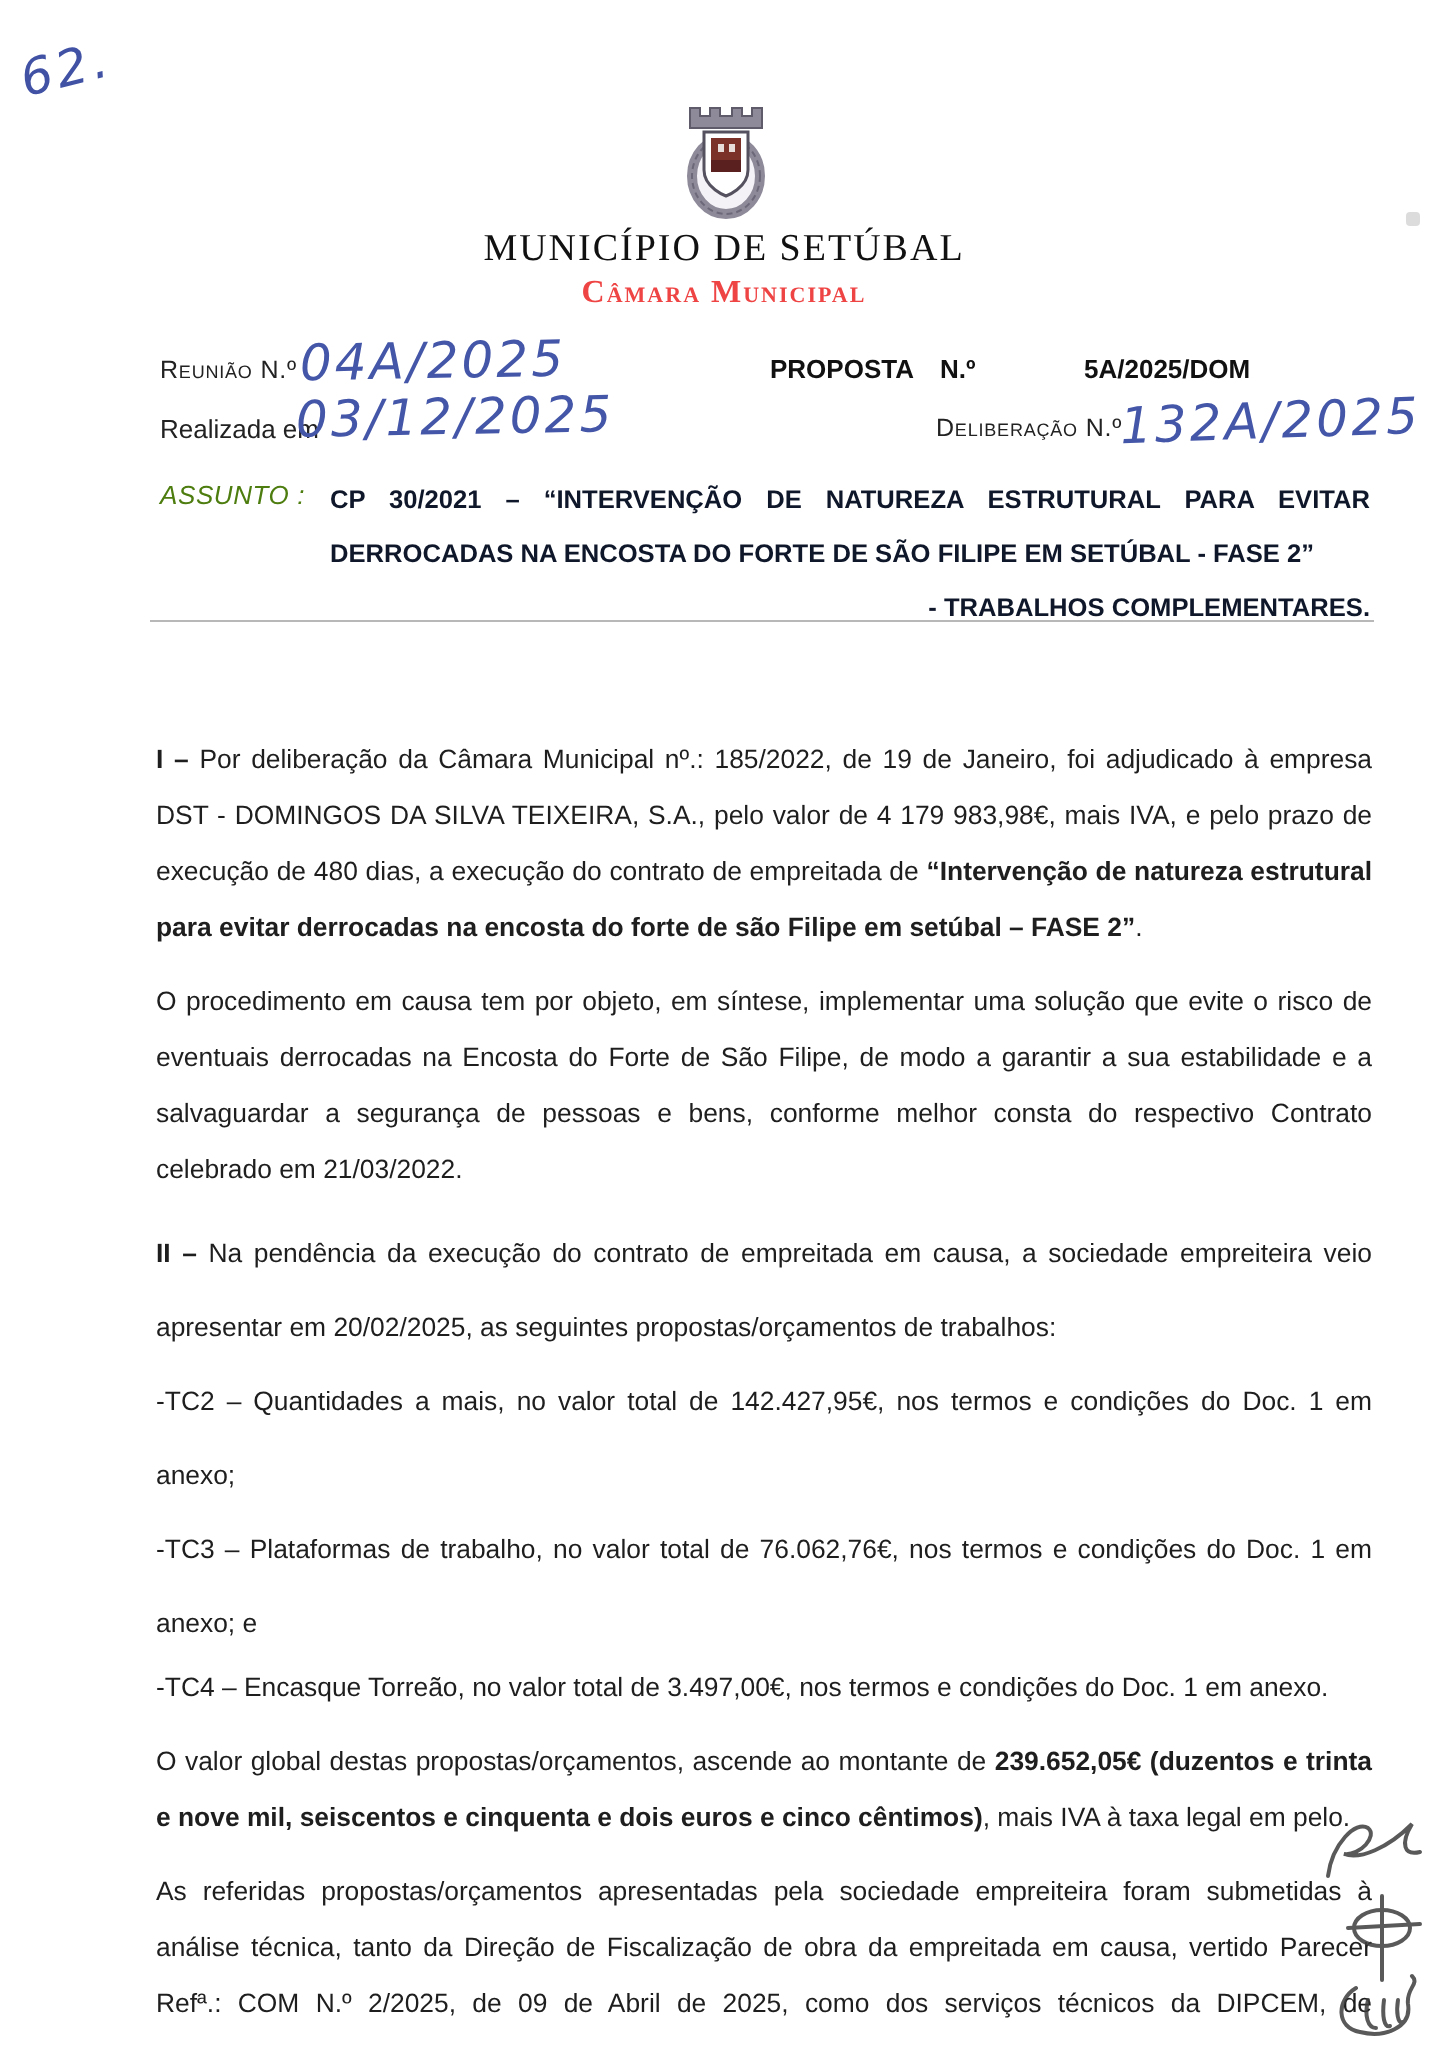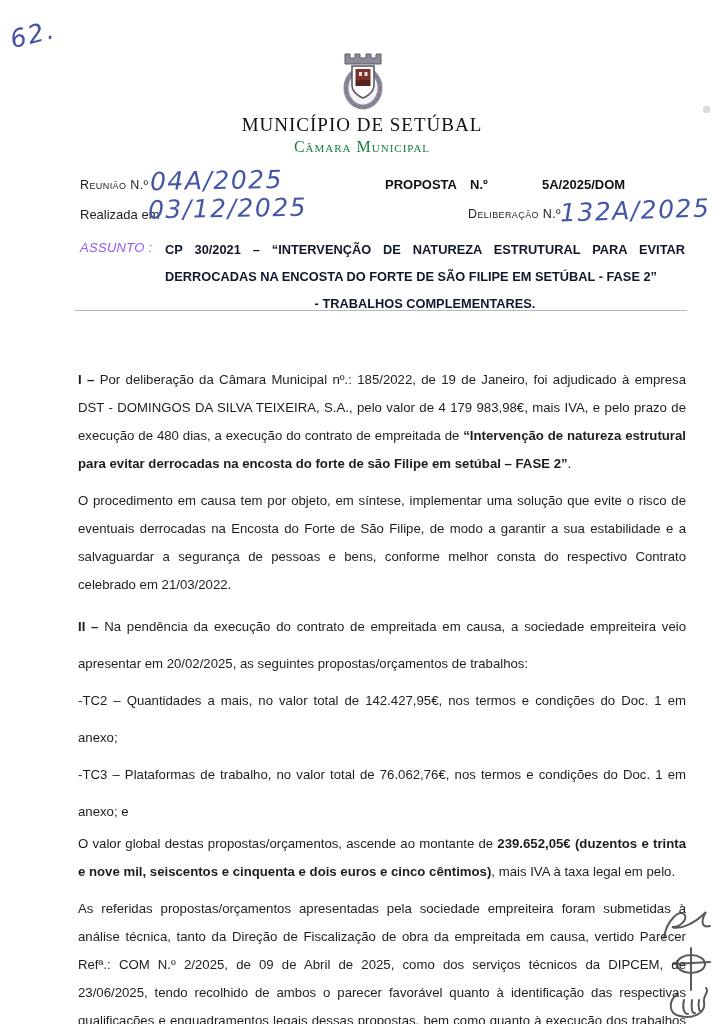--- a/index.html
+++ b/index.html
@@ -13,45 +13,45 @@
     font-style:italic;transform:rotate(-14deg);font-family:"DejaVu Sans",sans-serif;letter-spacing:2px;
   }
   .crest{position:absolute;left:331px;top:50px;}
   .edge-mark{position:absolute;left:703px;top:106px;width:7px;height:7px;background:#dcdcdc;border-radius:2px;}
   .title{
     position:absolute;left:0;top:114px;width:724px;text-align:center;
     font-family:"Liberation Serif",serif;font-size:19px;letter-spacing:1px;color:#111;
   }
   .subtitle{
     position:absolute;left:0;top:138px;width:724px;text-align:center;
-    font-family:"Liberation Serif",serif;font-size:16px;font-weight:normal;font-variant:small-caps;
-    letter-spacing:1px;color:#15803d;
+    font-family:"Liberation Serif",serif;font-size:16px;font-weight:bold;font-variant:small-caps;
+    letter-spacing:1px;color:#ef4444;
   }
   .lbl-sc{font-variant:small-caps;font-size:12.5px;color:#222;letter-spacing:.4px;}
   .lbl{font-size:13px;color:#222;}
   .lbl-b{font-size:13px;font-weight:bold;color:#111;}
   .handwrite{
     font-family:"DejaVu Sans",sans-serif;font-style:italic;color:#4456a8;
     font-size:25px;letter-spacing:1.5px;white-space:nowrap;
   }
   .f-reuniao-label{position:absolute;left:80px;top:178px;}
   .f-reuniao-value{position:absolute;left:150px;top:166px;transform:rotate(-1deg);}
   .f-proposta-label{position:absolute;left:385px;top:177px;}
   .f-proposta-no{position:absolute;left:470px;top:177px;}
   .f-proposta-value{position:absolute;left:542px;top:177px;text-align:center;}
   .f-realizada-label{position:absolute;left:80px;top:207px;}
   .f-realizada-value{position:absolute;left:148px;top:194px;transform:rotate(-1deg);}
   .f-deliberacao-label{position:absolute;left:468px;top:207px;}
   .f-deliberacao-value{position:absolute;left:560px;top:196px;transform:rotate(-2deg);}
-  .assunto-label{position:absolute;left:80px;top:240px;font-size:13px;font-style:italic;letter-spacing:.3px;color:#8b5cf6;}
+  .assunto-label{position:absolute;left:80px;top:240px;font-size:13px;font-style:italic;letter-spacing:.3px;color:#4d7c0f;}
   .assunto-text{
     position:absolute;left:165px;top:236px;width:520px;
     font-size:12.8px;font-weight:bold;line-height:27px;text-align:justify;color:#0f172a;
   }
-  .assunto-text .line2{display:block;text-align:center;}
+  .assunto-text .line2{display:block;text-align:right;}
   .separator{position:absolute;left:75px;top:310px;width:612px;height:1px;background:#b8b8b8;}
   .doc-body{
     position:absolute;left:78px;top:366px;width:608px;
     font-size:13.2px;line-height:28px;text-align:justify;color:#1e1e1e;
   }
   .para{margin:0 0 9px 0;}
   .para.tight{margin:0;line-height:37px;}
   .b{font-weight:bold;}
   .signature{position:absolute;left:658px;top:902px;}
 </style>
@@ -94,20 +94,21 @@
   </div>
 
   <div class="separator"></div>
 
   <div class="doc-body" id="doc-body">
       <p class="para"><span class="b">I – </span><span>Por deliberação da Câmara Municipal nº.: 185/2022, de 19 de Janeiro, foi adjudicado à empresa DST - DOMINGOS DA SILVA TEIXEIRA, S.A., pelo valor de 4 179 983,98€, mais IVA, e pelo prazo de execução de 480 dias, a execução do contrato de empreitada de </span><span class="b">“Intervenção de natureza estrutural para evitar derrocadas na encosta do forte de são Filipe em setúbal – FASE 2”</span><span>.</span></p>
       <p class="para"><span>O procedimento em causa tem por objeto, em síntese, implementar uma solução que evite o risco de eventuais derrocadas na Encosta do Forte de São Filipe, de modo a garantir a sua estabilidade e a salvaguardar a segurança de pessoas e bens, conforme melhor consta do respectivo Contrato celebrado em 21/03/2022.</span></p>
       <p class="para tight"><span class="b">II – </span><span>Na pendência da execução do contrato de empreitada em causa, a sociedade empreiteira veio apresentar em 20/02/2025, as seguintes propostas/orçamentos de trabalhos:</span></p>
       <p class="para tight"><span>-TC2 – Quantidades a mais, no valor total de 142.427,95€, nos termos e condições do Doc. 1 em anexo;</span></p>
       <p class="para tight"><span>-TC3 – Plataformas de trabalho, no valor total de 76.062,76€, nos termos e condições do Doc. 1 em anexo; e</span></p>
+      <p class="para"><span>-TC4 – Encasque Torreão, no valor total de 3.497,00€, nos termos e condições do Doc. 1 em anexo.</span></p>
       <p class="para"><span>O valor global destas propostas/orçamentos, ascende ao montante de </span><span class="b">239.652,05€ (duzentos e trinta e nove mil, seiscentos e cinquenta e dois euros e cinco cêntimos)</span><span>, mais IVA à taxa legal em pelo.</span></p>
       <p class="para"><span>As referidas propostas/orçamentos apresentadas pela sociedade empreiteira foram submetidas à análise técnica, tanto da Direção de Fiscalização de obra da empreitada em causa, vertido Parecer Refª.: COM N.º 2/2025, de 09 de Abril de 2025, como dos serviços técnicos da DIPCEM, de 23/06/2025, tendo recolhido de ambos o parecer favorável quanto à identificação das respectivas qualificações e enquadramentos legais dessas propostas, bem como quanto à execução dos trabalhos em apreço. </span></p>
     </div>
 
   <svg class="signature" width="64" height="118" viewBox="0 0 64 118">
     <g fill="none" stroke="#3d3d3d" stroke-width="2" stroke-linecap="round" opacity="0.85">
       <path d="M6,36 C8,20 20,8 26,12 C31,16 22,26 14,25 C22,28 36,22 48,10 C42,20 44,26 52,24"></path>
       <path d="M33,46 L33,88"></path>
       <ellipse cx="33" cy="62" rx="14" ry="9"></ellipse>
       <path d="M16,62 L52,60"></path>

